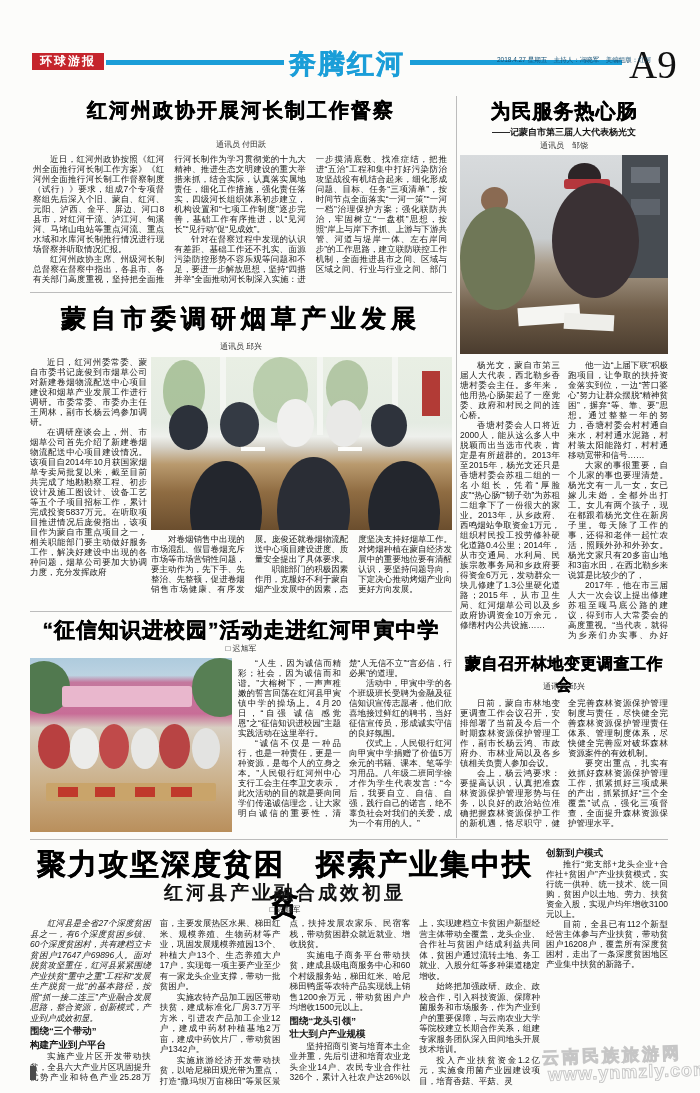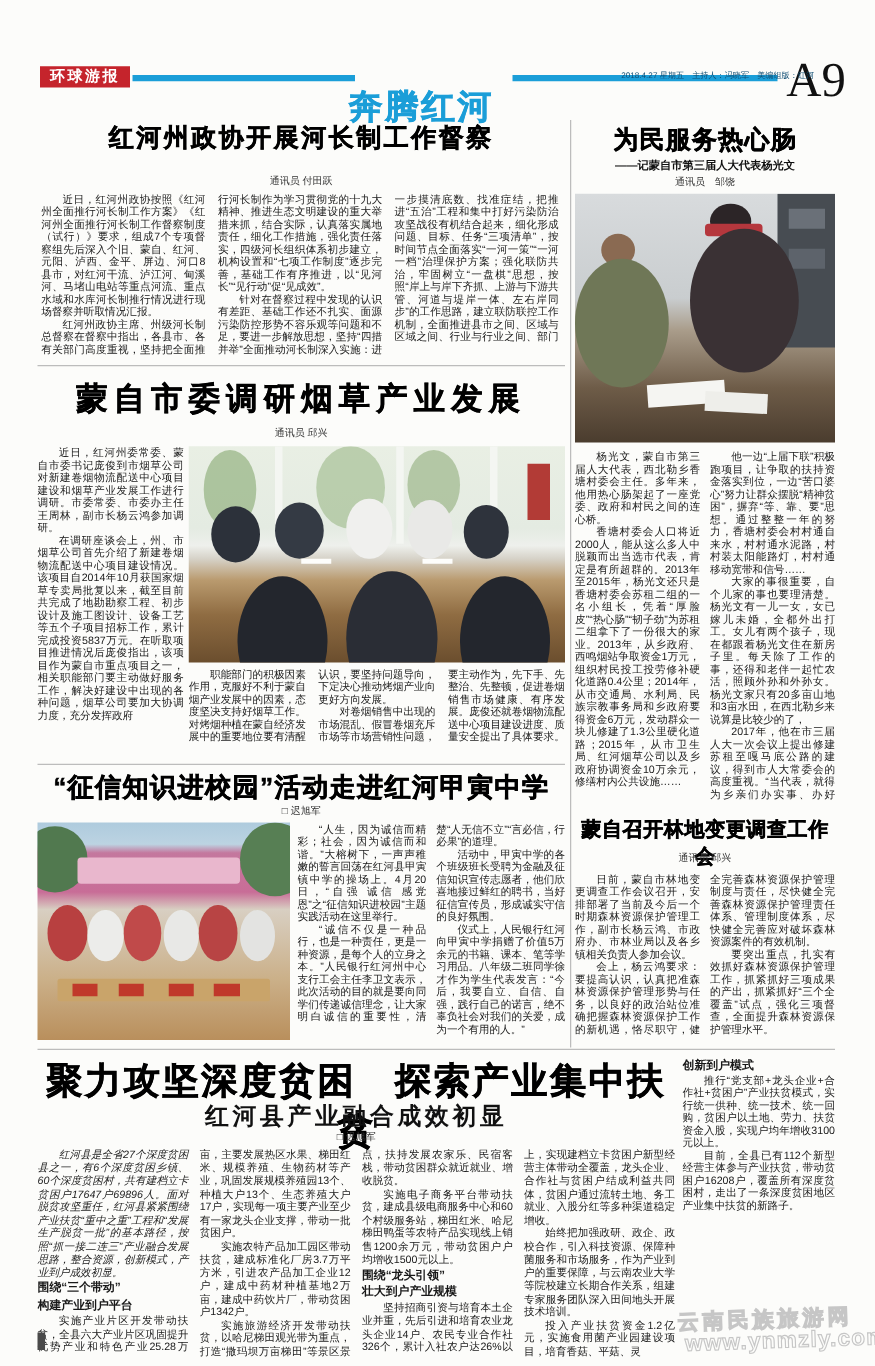--- a/index.html
+++ b/index.html
@@ -41,21 +41,21 @@
   .rect{position:absolute;}
   
   .watermark{font-weight:bold;color:transparent;-webkit-text-stroke:.9px #c6c6c6;
              white-space:nowrap;z-index:5;}
 </style>
 </head>
 <body>
 
 <div class="abs brand-box" style="left:32px;top:53px;width:72px;height:17px;">环球游报</div>
 <div class="abs blue-line" style="left:106px;top:60px;width:178px;"></div>
-<div class="abs section-title" style="left:276px;top:46px;width:122px;margin-top:21px;">奔腾红河</div>
+<div class="abs section-title" style="left:286px;top:46px;width:122px;">奔腾红河</div>
 <div class="abs blue-line" style="left:410px;top:60px;width:212px;"></div>
 <div class="abs issue-line" style="left:497px;top:56px;">2018.4.27 星期五　主持人：冯晓军　美编组版：红河</div>
 <div class="abs page-no" style="left:629px;top:42px;">A9</div>
 
 <div class="abs hl hl1" style="left:30px;top:97px;width:422px;">红河州政协开展河长制工作督察</div>
 <div class="abs byline" style="left:30px;top:139px;width:422px;">通讯员 付田跃</div>
 <div class="abs bodytxt cols3" style="left:33px;top:154px;width:414px;height:134px;">
     <p class="para">近日，红河州政协按照《红河州全面推行河长制工作方案》《红河州全面推行河长制工作督察制度（试行）》要求，组成7个专项督察组先后深入个旧、蒙自、红河、元阳、泸西、金平、屏边、河口8县市，对红河干流、泸江河、甸溪河、马堵山电站等重点河流、重点水域和水库河长制推行情况进行现场督察并听取情况汇报。</p>
     <p class="para">红河州政协主席、州级河长制总督察在督察中指出，各县市、各有关部门高度重视，坚持把全面推行河长制作为学习贯彻党的十九大精神、推进生态文明建设的重大举措来抓，结合实际，认真落实属地责任，细化工作措施，强化责任落实，四级河长组织体系初步建立，机构设置和“七项工作制度”逐步完善，基础工作有序推进，以“见河长”“见行动”促“见成效”。</p>
     <p class="para">针对在督察过程中发现的认识有差距、基础工作还不扎实、面源污染防控形势不容乐观等问题和不足，要进一步解放思想，坚持“四措并举”全面推动河长制深入实施：进一步摸清底数、找准症结，把推进“五治”工程和集中打好污染防治攻坚战役有机结合起来，细化形成问题、目标、任务“三项清单”，按时间节点全面落实“一河一策”“一河一档”治理保护方案；强化联防共治，牢固树立“一盘棋”思想，按照“岸上与岸下齐抓、上游与下游共管、河道与堤岸一体、左右岸同步”的工作思路，建立联防联控工作机制，全面推进县市之间、区域与区域之间、行业与行业之间、部门与乡镇之间的协作，形成推动工作开展的整体合力。</p>
@@ -83,22 +83,22 @@
   <div class="blob" style="left:58%;top:25%;width:12%;height:27%;background:#e9e9e7;"></div>
   <div class="blob" style="left:73%;top:27%;width:12%;height:25%;background:#2e333c;"></div>
   <div class="blob" style="left:13%;top:60%;width:24%;height:60%;background:#23262d;"></div>
   <div class="blob" style="left:42%;top:58%;width:24%;height:62%;background:#2a2d35;"></div>
   <div class="blob" style="left:72%;top:60%;width:24%;height:60%;background:#23262d;"></div>
   <div class="rect" style="left:30%;top:52%;width:8%;height:2.5%;background:#fdfdfb;"></div>
   <div class="rect" style="left:62%;top:52%;width:8%;height:2.5%;background:#fdfdfb;"></div>
 </div>
 
 <div class="abs bodytxt cols3b" style="left:151px;top:534px;width:301px;height:71px;">
+    <p class="para">对卷烟销售中出现的市场混乱、假冒卷烟充斥市场等市场营销性问题，要主动作为，先下手、先整治、先整顿，促进卷烟销售市场健康、有序发展。庞俊还就卷烟物流配送中心项目建设进度、质量安全提出了具体要求。</p>
     <p class="para">职能部门的积极因素作用，克服好不利于蒙自烟产业发展中的因素，态度坚决支持好烟草工作。对烤烟种植在蒙自经济发展中的重要地位要有清醒认识，要坚持问题导向，下定决心推动烤烟产业向更好方向发展。</p>
-    <p class="para">对卷烟销售中出现的市场混乱、假冒卷烟充斥市场等市场营销性问题，要主动作为，先下手、先整治、先整顿，促进卷烟销售市场健康、有序发展。庞俊还就卷烟物流配送中心项目建设进度、质量安全提出了具体要求。</p>
   </div>
 <div class="abs rule-h" style="left:30px;top:611px;width:422px;"></div>
 
 <div class="abs hl hl3" style="left:30px;top:616px;width:422px;">“征信知识进校园”活动走进红河甲寅中学</div>
 <div class="abs byline" style="left:30px;top:643px;width:422px;">□ 迟旭军</div>
 
 <div class="abs photo" style="left:30px;top:658px;width:202px;height:174px;background:linear-gradient(180deg,#aecbdd 0%,#bcd3e2 10%,#c4789e 14%,#c86d97 32%,#d8cfc2 40%,#cbb089 72%,#b98f5c 100%);">
   <div class="blob" style="left:-6%;top:2%;width:26%;height:30%;background:#51794f;"></div>
   <div class="blob" style="left:80%;top:0%;width:28%;height:34%;background:#577f54;"></div>
   <div class="rect" style="left:16%;top:16%;width:64%;height:12%;background:#e9b7cd;border-radius:3px;"></div>

